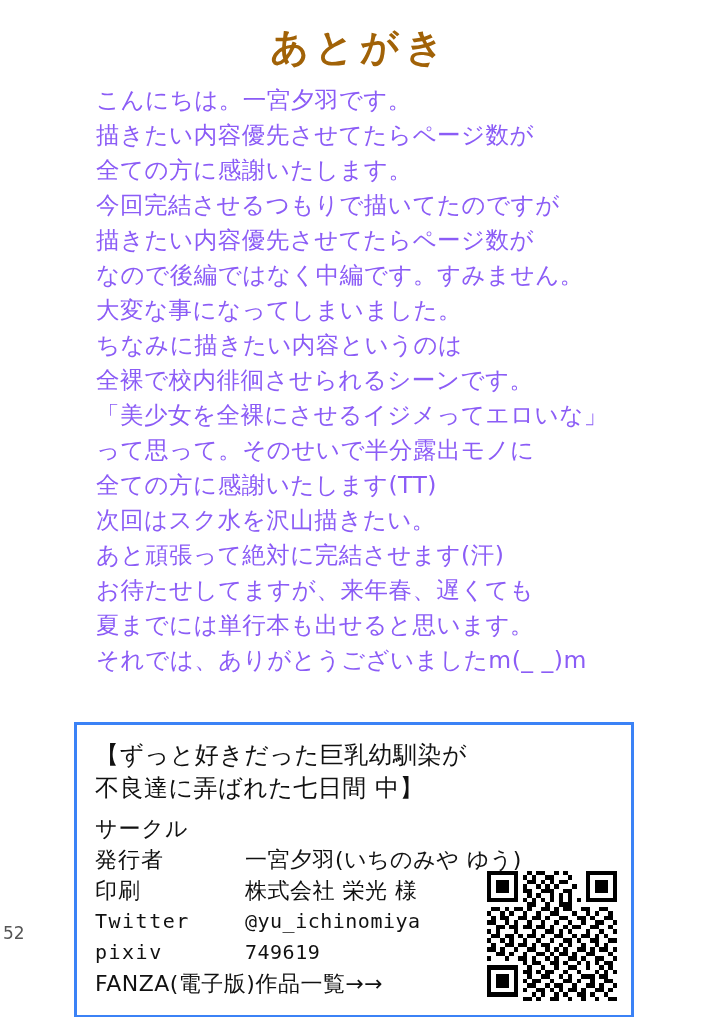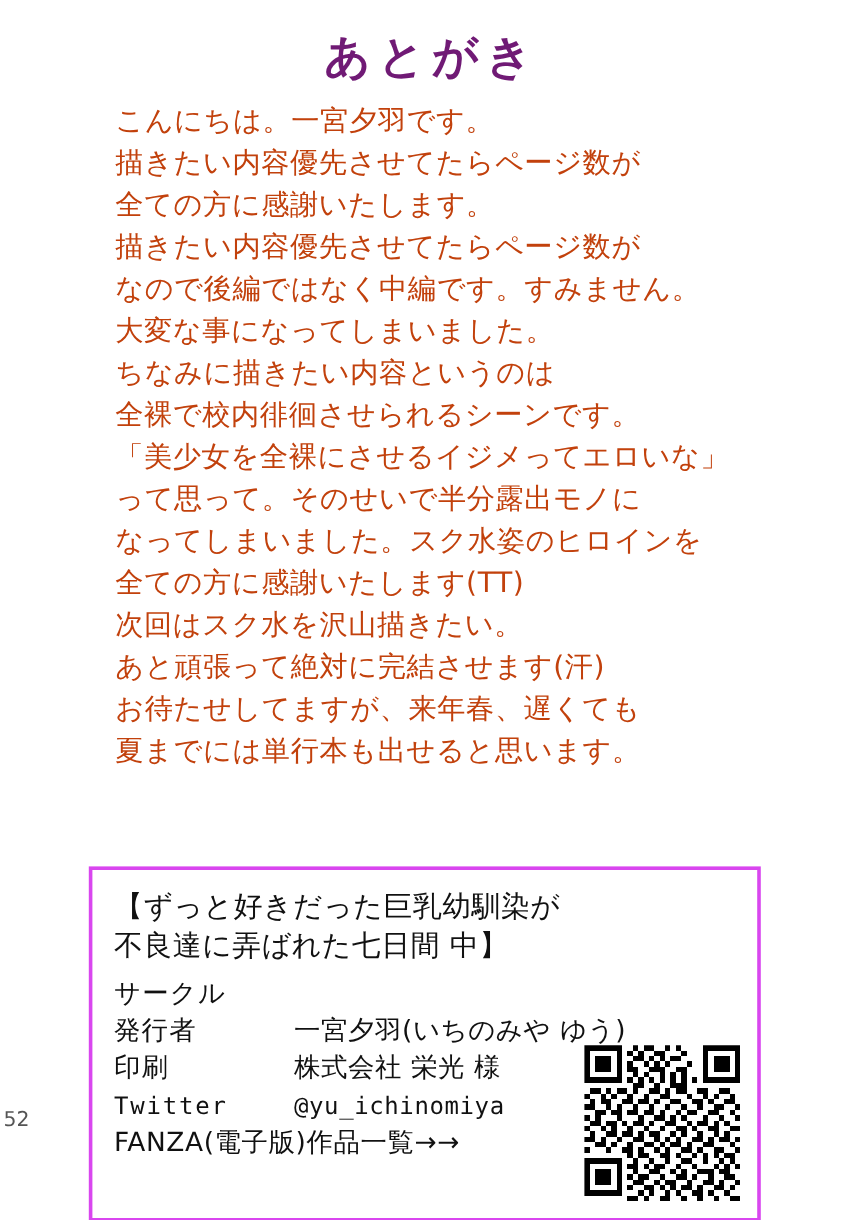--- a/index.html
+++ b/index.html
@@ -21,40 +21,40 @@
     height: 1017px;
     box-sizing: border-box;
   }
   .afterword-title {
     text-align: center;
     font-size: 38px;
     letter-spacing: 6px;
     font-weight: bold;
     margin: 22px 0 6px 0;
     font-family: "DejaVu Sans", sans-serif;
-    color: #701a75;
+    color: #a16207;
   }
   .body-text {
     margin: 10px 0 0 0;
     padding: 0 28px 0 96px;
     font-size: 23.5px;
     line-height: 35px;
     letter-spacing: 0.5px;
-    color: #c2410c;
+    color: #8b5cf6;
   }
   .body-line {
     white-space: pre;
   }
   .credits-box {
     position: absolute;
     left: 74px;
     top: 700px;
     width: 560px;
     height: 296px;
-    border: 3px solid #d946ef;
+    border: 3px solid #3b82f6;
     box-sizing: border-box;
     background: #fff;
   }
   .credits-inner {
     padding: 14px 16px 0 18px;
     position: relative;
     height: 100%;
     box-sizing: border-box;
   }
   .work-title {
@@ -114,33 +114,34 @@
 <body>
 
 <div class="page">
 
   <div class="afterword-title">あとがき</div>
 
   <div class="body-text">
     <div class="body-line">こんにちは。一宮夕羽です。</div>
     <div class="body-line">描きたい内容優先させてたらページ数が</div>
     <div class="body-line">全ての方に感謝いたします。</div>
+    <div class="body-line">今回完結させるつもりで描いてたのですが</div>
     <div class="body-line">描きたい内容優先させてたらページ数が</div>
     <div class="body-line">なので後編ではなく中編です。すみません。</div>
     <div class="body-line">大変な事になってしまいました。</div>
     <div class="body-line">ちなみに描きたい内容というのは</div>
     <div class="body-line">全裸で校内徘徊させられるシーンです。</div>
     <div class="body-line">「美少女を全裸にさせるイジメってエロいな」</div>
     <div class="body-line">って思って。そのせいで半分露出モノに</div>
-    <div class="body-line">なってしまいました。スク水姿のヒロインを</div>
     <div class="body-line">全ての方に感謝いたします(TT)</div>
     <div class="body-line">次回はスク水を沢山描きたい。</div>
     <div class="body-line">あと頑張って絶対に完結させます(汗)</div>
     <div class="body-line">お待たせしてますが、来年春、遅くても</div>
     <div class="body-line">夏までには単行本も出せると思います。</div>
+    <div class="body-line">それでは、ありがとうございましたm(_ _)m</div>
   </div>
 
   <div class="page-number">52</div>
 
   <div class="credits-box">
     <div class="credits-inner">
 
       <div class="work-title">【ずっと好きだった巨乳幼馴染が</div>
       <div class="work-title">不良達に弄ばれた七日間 中】</div>
 
@@ -158,20 +159,24 @@
         <div class="credit-row">
           <span class="credit-label">印刷</span>
           <span class="credit-value">株式会社 栄光 様</span>
         </div>
 
         <div class="credit-row">
           <span class="credit-label mono">Twitter</span>
           <span class="credit-value mono">@yu_ichinomiya</span>
         </div>
 
+        <div class="credit-row">
+          <span class="credit-label mono">pixiv</span>
+          <span class="credit-value mono">749619</span>
+        </div>
 
         <div class="credit-row">
           <span class="credit-value">FANZA(電子版)作品一覧→→</span>
         </div>
 
       </div>
 
       <div class="qr">
         <svg width="130" height="130" viewBox="0 0 29 29" shape-rendering="crispEdges">
           <rect width="29" height="29" fill="#ffffff"></rect>

